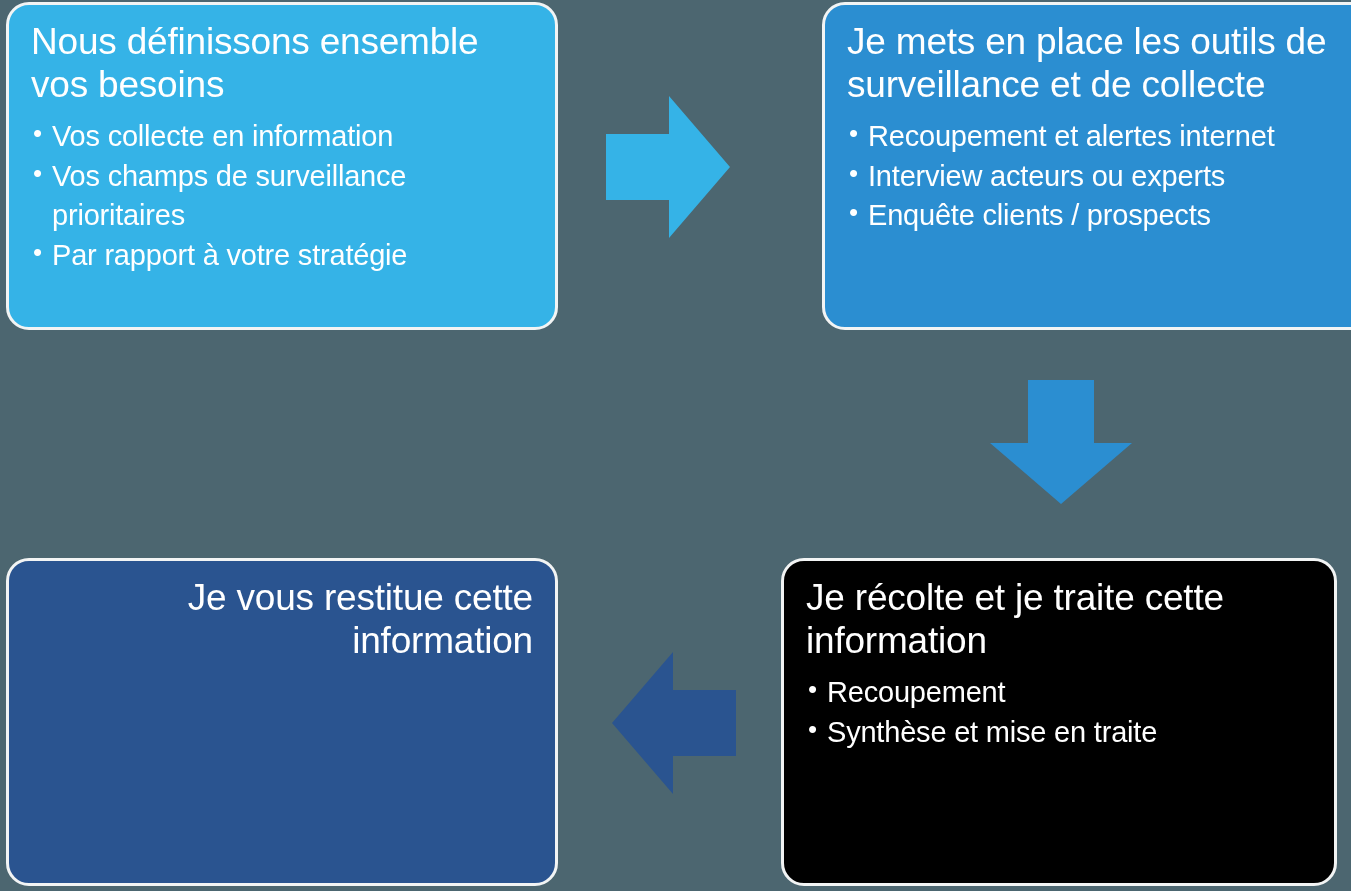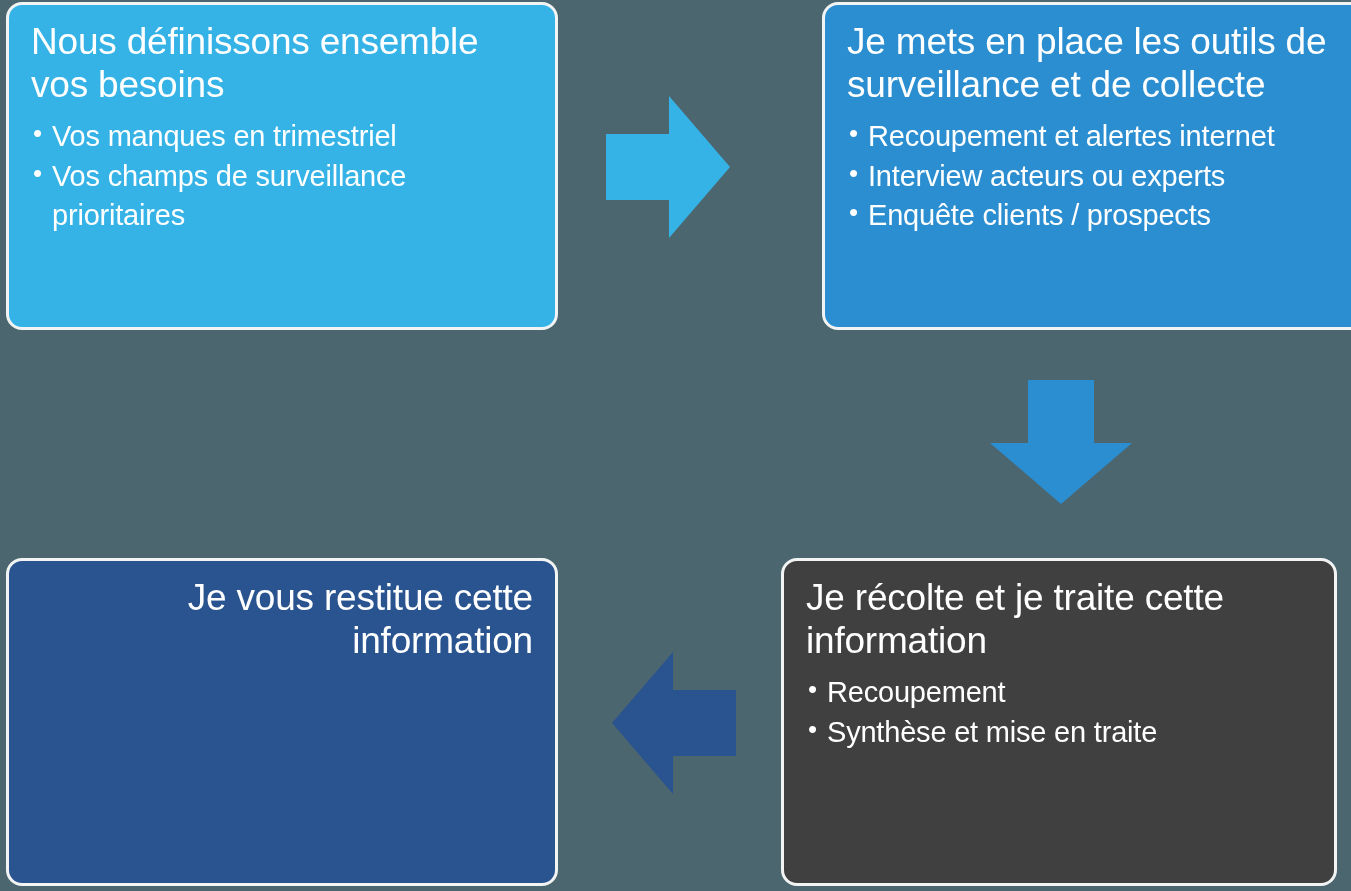--- a/index.html
+++ b/index.html
@@ -13,21 +13,21 @@
     width: 1351px;
     height: 891px;
     background: #4c6670;
     overflow: hidden;
     font-family: "Liberation Sans", sans-serif;
   }
 
   .card {
     position: absolute;
     box-sizing: border-box;
-    border-radius: 16px;
+    border-radius: 23px;
     border: 3px solid #f2f4f4;
     color: #ffffff;
     padding: 16px 22px 18px 22px;
     overflow: hidden;
   }
 
   .card-title {
     font-size: 37px;
     line-height: 1.16;
     font-weight: 400;
@@ -74,35 +74,36 @@
   #arrow-left  { left: 612px; top: 652px; width: 124px; height: 142px; }
 </style>
 </head>
 <body>
 
 <div id="canvas" style="background: rgb(76, 102, 112);">
 
   <div class="card" id="card-1" style="background: rgb(53, 179, 231);">
     <div class="card-title">Nous définissons ensemble vos besoins</div>
     <ul class="bullets">
-      <li>Vos manques en trimestriel</li>
+      <li>Vos collecte en information</li>
       <li>Vos champs de surveillance prioritaires</li>
+      <li>Par rapport à votre stratégie</li>
     </ul>
   </div>
 
   <div class="card" id="card-2" style="background: rgb(43, 142, 209);">
     <div class="card-title">Je mets en place les outils de surveillance et de collecte</div>
     <ul class="bullets">
       <li>Recoupement et alertes  internet</li>
       <li>Interview acteurs ou experts</li>
       <li>Enquête clients / prospects</li>
     </ul>
   </div>
 
-  <div class="card" id="card-3" style="background: #404040;">
+  <div class="card" id="card-3" style="background: #000000;">
     <div class="card-title">Je récolte et je traite cette information</div>
     <ul class="bullets">
       <li>Recoupement</li>
       <li>Synthèse et mise en traite</li>
     </ul>
   </div>
 
   <div class="card" id="card-4" style="background: rgb(42, 84, 144); text-align: right;">
     <div class="card-title">Je vous restitue cette information</div>
   </div>

